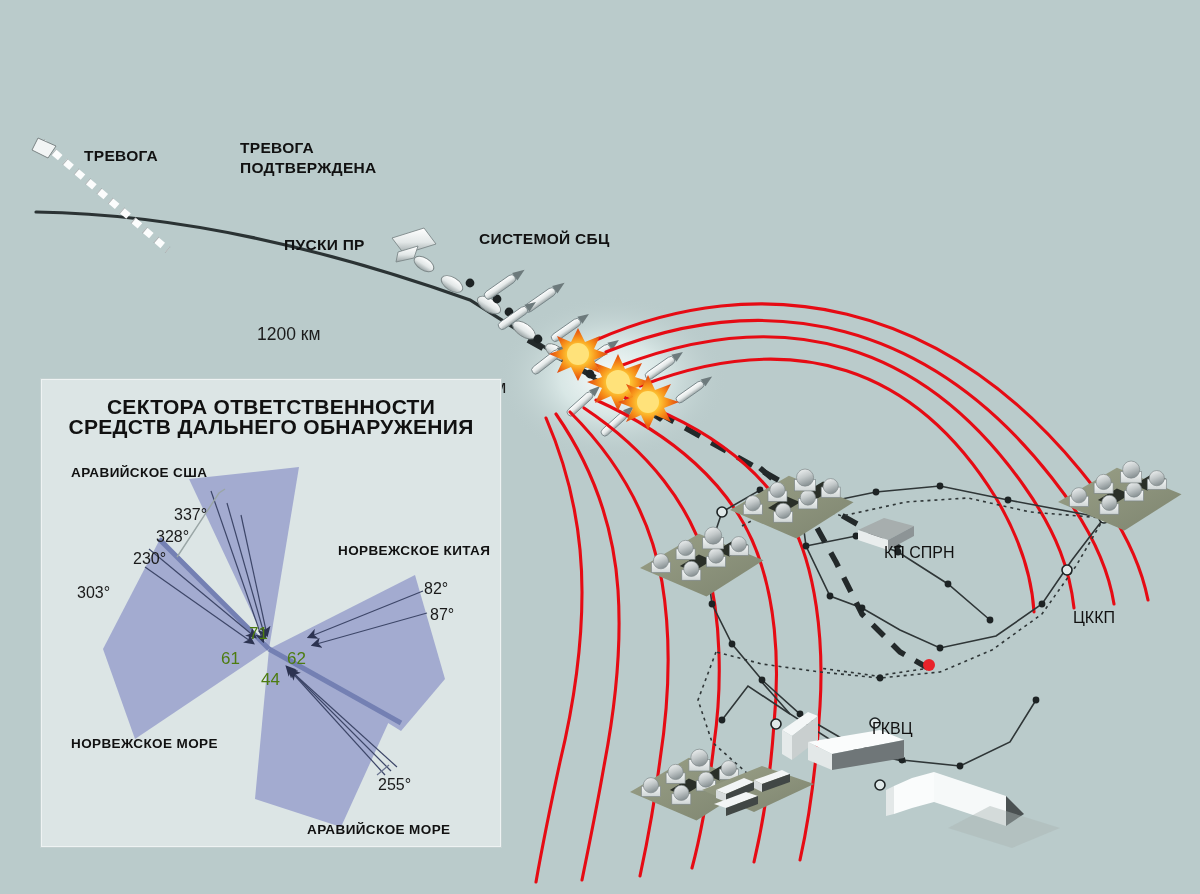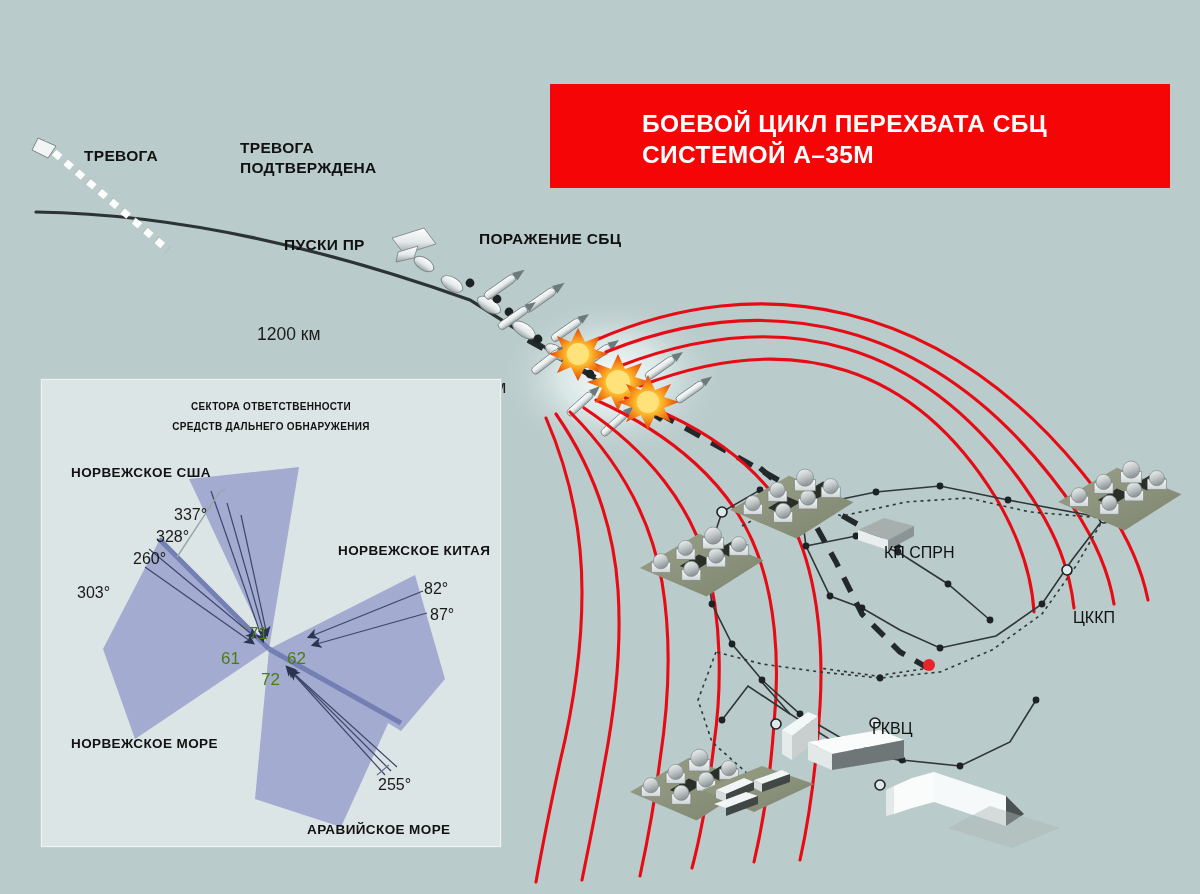--- a/index.html
+++ b/index.html
@@ -33,21 +33,21 @@
 
   
   .inset{
     position:absolute;left:40px;top:378px;width:460px;height:468px;
     background:#dce5e5;
     border:1px solid #c3d0d0;
     box-shadow:0 0 0 1px rgba(255,255,255,.55) inset;
   }
   .inset-title{
     position:absolute;left:0;top:18px;width:460px;text-align:center;
-    font-weight:bold;font-size:10px;line-height:20px;color:#111;letter-spacing:.3px;
+    font-weight:bold;font-size:21px;line-height:20px;color:#111;letter-spacing:.3px;
   }
   .ins-lbl{position:absolute;color:#111;white-space:pre;}
   .ins-lbl.cap{font-weight:bold;font-size:13.5px;letter-spacing:.4px;}
   .ins-lbl.deg{font-weight:normal;font-size:16px;color:#1a1a1a;margin-top:8px;}
   .ins-lbl.snum{font-weight:normal;font-size:17px;color:#4d7c0f;}
 </style>
 </head>
 <body>
 
 <div id="stage">
@@ -414,32 +414,26 @@
         <polygon points="0,18 8,14 8,42 0,44" fill="#e3e8e8"></polygon>
         <polygon points="8,14 26,6 26,36 8,42" fill="#fafcfc"></polygon>
         <polygon points="26,6 48,0 48,30 26,36" fill="#fafcfc"></polygon>
         <polygon points="48,0 120,24 120,54 48,30" fill="#f6f9f9"></polygon>
         <polygon points="120,24 138,42 120,54" fill="#4a5152"></polygon>
       </g>
       <polygon points="990,806 1060,828 1012,848 948,828" fill="#aab5b3" opacity="0.45"></polygon>
     </g>
   </svg>
 
-  <div class="banner">
-    <div class="btxt">
-      <div>БОЕВОЙ ЦИКЛ ПЕРЕХВАТА СБЦ</div>
-      <div>СИСТЕМОЙ А–35М</div>
-    </div>
-  </div>
 
   <div class="lbl bold" style="left:84px; top:147px;">ТРЕВОГА</div>
   <div class="lbl bold2" style="left:240px;top:138px;"><span style="white-space:pre;">ТРЕВОГА
 ПОДТВЕРЖДЕНА</span></div>
   <div class="lbl bold" style="left:284px;top:212px;margin-top:24px;">ПУСКИ ПР</div>
-  <div class="lbl bold" style="left:479px;top:230px;">ПОРАЖЕНИЕ СБЦ</div>
+  <div class="lbl bold" style="left:479px;top:230px;">СИСТЕМОЙ СБЦ</div>
 
   <div class="lbl num" style="left:257px;top:277px;">
     <div>1200 км</div>
     <div>300 с</div>
   </div>
   <div class="lbl num" style="left:404px;top:330px;">
     <div>500 ÷ 100 км</div>
     <div>90 ÷ 20 с</div>
   </div>
 
@@ -498,32 +492,32 @@
 
       <g stroke="#9aa6a6" stroke-width="1.4" fill="none">
         <path d="M136,178 L140,172 L178,114 L184,110"></path>
       </g>
 
       <g stroke="#6b7590" stroke-width="1.2" fill="none">
         <path d="M336,396 L348,386"></path>
       </g>
     </svg>
 
-    <div class="ins-lbl cap" style="left:30px; top:86px;">НОРВЕЖСКОЕ США</div>
+    <div class="ins-lbl cap" style="left:30px; top:86px;">АРАВИЙСКОЕ США</div>
     <div class="ins-lbl cap" style="left:297px;top:164px;">НОРВЕЖСКОЕ КИТАЯ</div>
     <div class="ins-lbl cap" style="left:30px; top:357px;">НОРВЕЖСКОЕ МОРЕ</div>
     <div class="ins-lbl cap" style="left:266px;top:443px;">АРАВИЙСКОЕ МОРЕ</div>
 
     <div class="ins-lbl deg" style="left:133px;top:119px;">337°</div>
     <div class="ins-lbl deg" style="left:115px;top:141px;">328°</div>
-    <div class="ins-lbl deg" style="left:92px; top:163px;">260°</div>
+    <div class="ins-lbl deg" style="left:92px; top:163px;">230°</div>
     <div class="ins-lbl deg" style="left:36px; top:197px;">303°</div>
     <div class="ins-lbl deg" style="left:383px;top:193px;">82°</div>
     <div class="ins-lbl deg" style="left:389px;top:219px;">87°</div>
     <div class="ins-lbl deg" style="left:337px;top:389px;">255°</div>
 
     <div class="ins-lbl snum" style="left:208px;top:245px;">71</div>
     <div class="ins-lbl snum" style="left:180px;top:270px;">61</div>
     <div class="ins-lbl snum" style="left:246px;top:270px;">62</div>
-    <div class="ins-lbl snum" style="left:220px;top:291px;">72</div>
+    <div class="ins-lbl snum" style="left:220px;top:291px;">44</div>
   </div>
 
 </div>
 
 </body></html>

